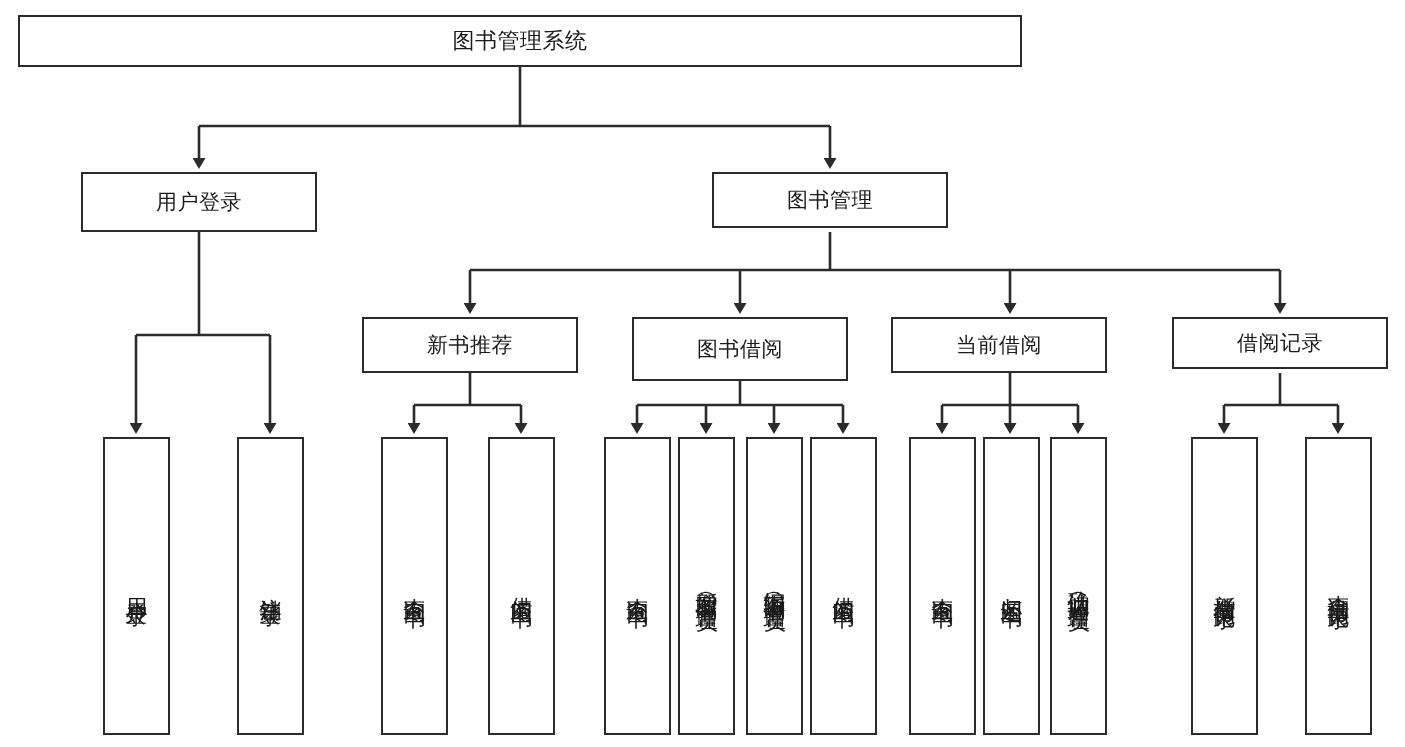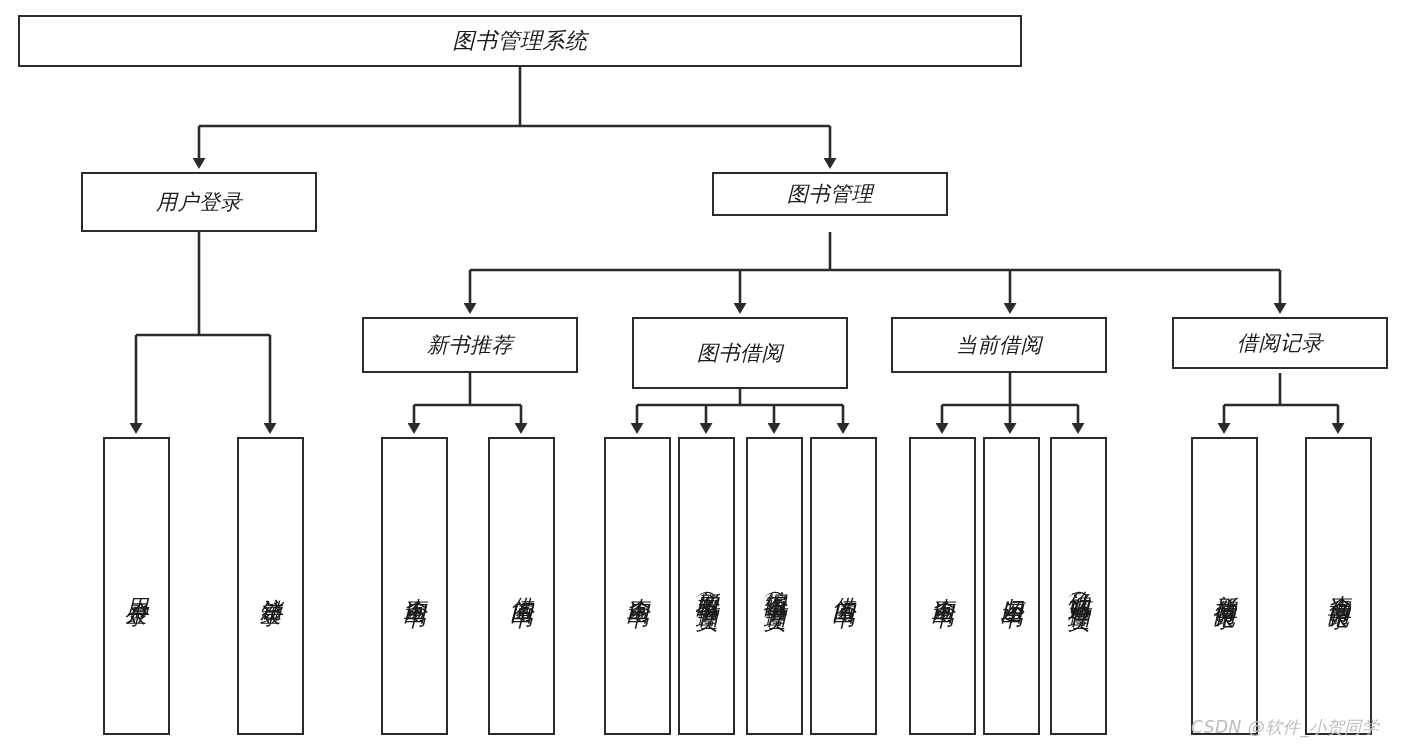--- a/index.html
+++ b/index.html
@@ -10,21 +10,20 @@
   }
   body {
     font-family: "DejaVu Sans", "Liberation Sans", sans-serif;
   }
   #canvas {
     position: relative;
     width: 1405px;
     height: 747px;
     background: #ffffff;
     overflow: hidden;
-    font-style: italic;
   }
   #edges {
     position: absolute;
     left: 0;
     top: 0;
     width: 1405px;
     height: 747px;
     pointer-events: none;
   }
   .node {
@@ -133,29 +132,29 @@
   </svg>
 
   <div class="node horiz root" style="left:18px; top:15px; width:1004px; height:52px;">
     <span class="node-label">图书管理系统</span>
   </div>
 
   <div class="node horiz" style="left:81px; top:172px; width:236px; height:60px;">
     <span class="node-label">用户登录</span>
   </div>
 
-  <div class="node horiz" style="left:712px; top:172px; width:236px; height:44px;align-items:center;">
+  <div class="node horiz" style="left:712px; top:172px; width:236px; height:56px;align-items:center;">
     <span class="node-label">图书管理</span>
   </div>
 
   <div class="node horiz" style="left:362px; top:317px; width:216px; height:56px;">
     <span class="node-label">新书推荐</span>
   </div>
 
-  <div class="node horiz" style="left:632px; top:317px; width:216px; height:72px;">
+  <div class="node horiz" style="left:632px; top:317px; width:216px; height:64px;">
     <span class="node-label">图书借阅</span>
   </div>
 
   <div class="node horiz" style="left:891px; top:317px; width:216px; height:56px;">
     <span class="node-label">当前借阅</span>
   </div>
 
   <div class="node horiz" style="left:1172px; top:317px; width:216px; height:52px;">
     <span class="node-label">借阅记录</span>
   </div>
@@ -205,15 +204,14 @@
   </div>
 
   <div class="node vert" style="left:1191px; top:437px; width:67px; height:298px;">
     <span class="node-label">新增借阅记录</span>
   </div>
 
   <div class="node vert" style="left:1305px; top:437px; width:67px; height:298px;">
     <span class="node-label">查询借阅记录</span>
   </div>
 
-  <div class="watermark" style="left:1191px; top:716px;">CSDN @软件_小贺同学</div>
 
 </div>
 
 </body></html>

